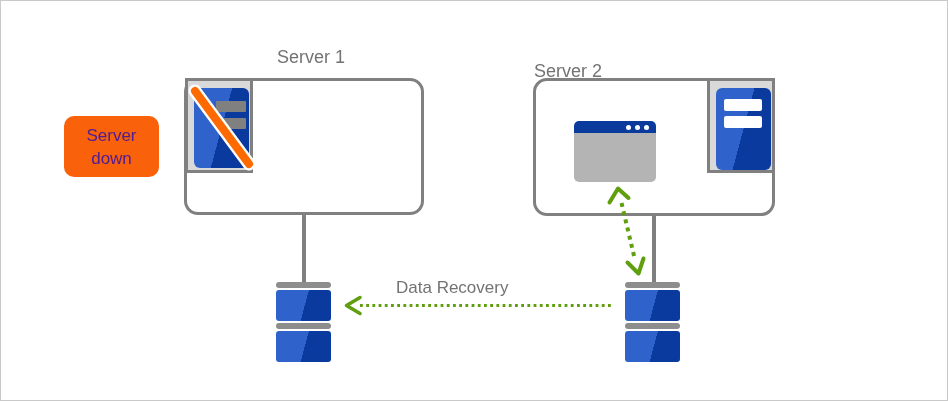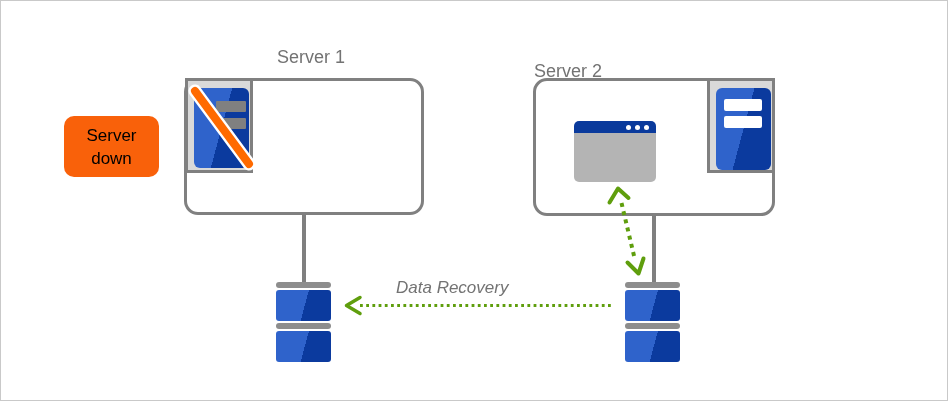--- a/index.html
+++ b/index.html
@@ -19,26 +19,26 @@
   .canvas{
     position:relative;width:948px;height:401px;background:#fff;
     border:1px solid #c9c9c9;overflow:hidden;
   }
   .lbl{position:absolute;text-align:left;font-size:17px;line-height:20px;color:#737373;}
   .server-lbl{font-size:18px;}
   .s1-lbl{left:276px;top:46px;width:160px;}
   .s2-lbl{left:533px;top:60px;width:160px;}
   .app-lbl{left:540px;top:96px;width:140px;}
   .mirror-lbl{left:224px;top:367px;width:160px;}
-  .dr-lbl{left:395px;top:277px;width:160px;font-style:italic;}
+  .dr-lbl{left:395px;top:277px;width:160px;}
 
   .badge{
     position:absolute;left:63px;top:115px;width:95px;height:61px;
     background:var(--accent-orange);border-radius:10px;
-    color:#000000;font-size:17px;line-height:23px;text-align:center;
+    color:#4c1d95;font-size:17px;line-height:23px;text-align:center;
     display:flex;align-items:center;justify-content:center;padding:4px 14px;
   }
 
   .box{
     position:absolute;background:#fff;border:3px solid var(--line-gray);
     border-radius:14px;
   }
   .box1{left:183px;top:77px;width:240px;height:137px;}
   .box2{left:532px;top:77px;width:242px;height:138px;}
 

